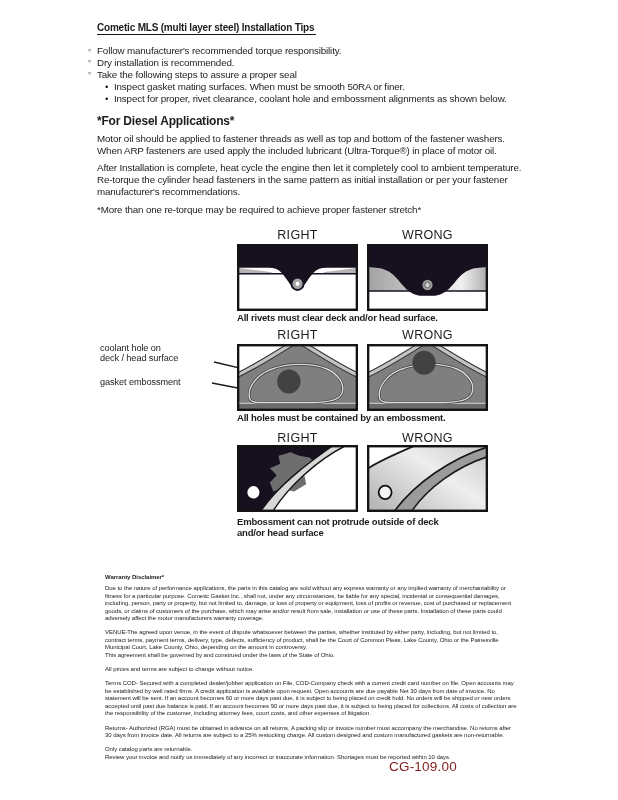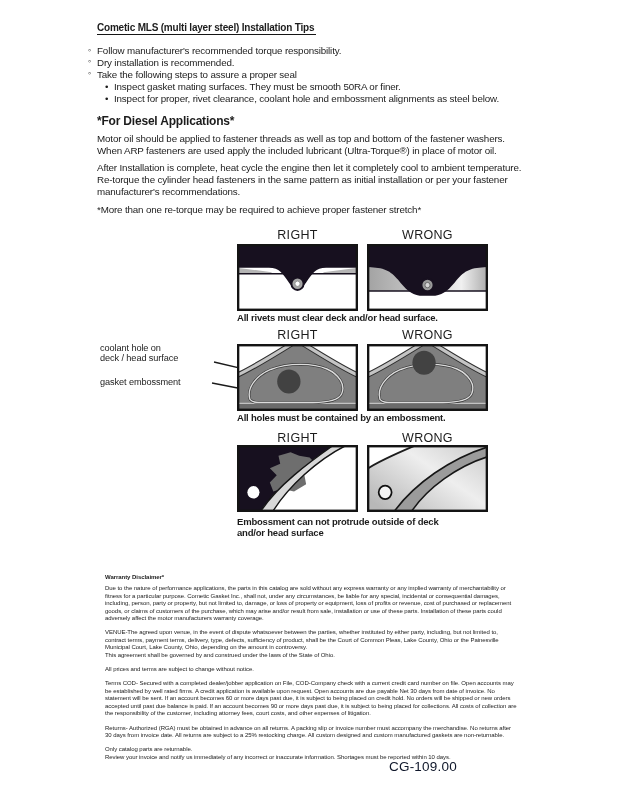--- a/index.html
+++ b/index.html
@@ -34,35 +34,35 @@
   .ann{left:100px;width:117px;text-align:left;font-size:9.2px;letter-spacing:-0.1px;line-height:9.6px;}
   .ann-1{top:344px;} .ann-2{top:378px;}
 
   .leader-svg{left:205px;top:356px;width:110px;height:42px;}
 
   .warranty{left:105px;top:574px;width:414px;font-size:6px;line-height:7.4px;letter-spacing:-0.05px;}
   .warranty .w-head{font-weight:bold;margin:0 0 4px 0;}
   .warranty p{margin:0 0 7px 0;}
   .warranty p.tight{margin-bottom:0;}
 
-  .page-code{left:389px;top:759px;font-size:13.5px;letter-spacing:0.2px;color:#0f172a;}
+  .page-code{left:389px;top:759px;font-size:13.5px;letter-spacing:0.2px;color:#7f1d1d;}
 </style>
 </head>
 <body>
 
 <div class="page">
 
   <h1 class="abs doc-title">Cometic MLS (multi layer steel) Installation Tips</h1>
 
   <ul class="abs tips">
     <li class="l1">Follow manufacturer's recommended torque responsibility.</li>
     <li class="l1">Dry installation is recommended.</li>
     <li class="l1">Take the following steps to assure a proper seal</li>
-    <li class="l2">Inspect gasket mating surfaces.  They must be smooth 50RA or finer.</li>
-    <li class="l2">Inspect for proper, rivet clearance, coolant hole and embossment alignments as steel below.</li>
+    <li class="l2">Inspect gasket mating surfaces.  When must be smooth 50RA or finer.</li>
+    <li class="l2">Inspect for proper, rivet clearance, coolant hole and embossment alignments as shown below.</li>
   </ul>
 
   <h2 class="abs diesel-heading">*For Diesel Applications*</h2>
   <p class="abs para p1">Motor oil should be applied to fastener threads as well as top and bottom of the fastener washers. When ARP fasteners are used apply the included lubricant (Ultra-Torque®) in place of motor oil.</p>
   <p class="abs para p2">After Installation is complete, heat cycle the engine then let it completely cool to ambient temperature. Re-torque the cylinder head fasteners in the same pattern as initial installation or per your fastener manufacturer's recommendations.</p>
   <p class="abs para p3">*More than one re-torque may be required to achieve proper fastener stretch*</p>
 
   <div class="abs fig-label col-l lbl-r1">RIGHT</div>
   <div class="abs fig-label col-r lbl-r1">WRONG</div>
 

